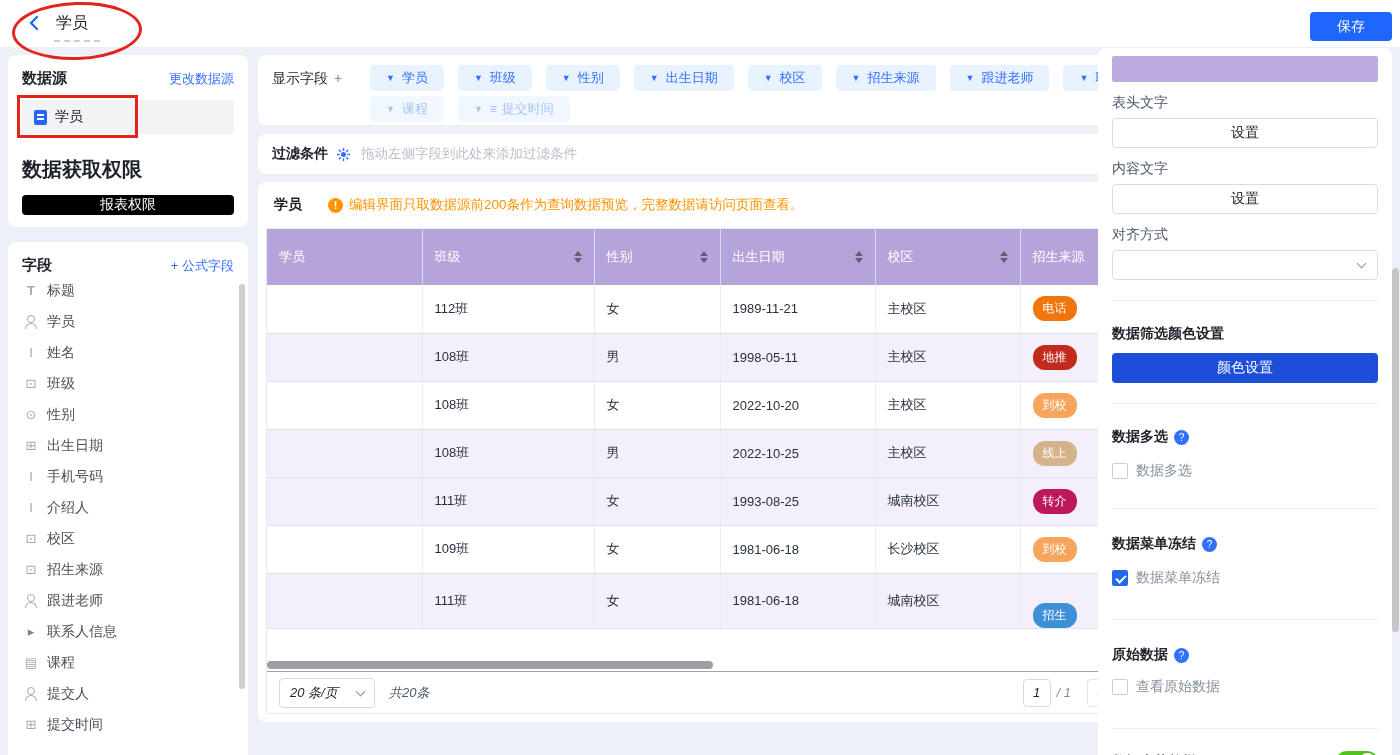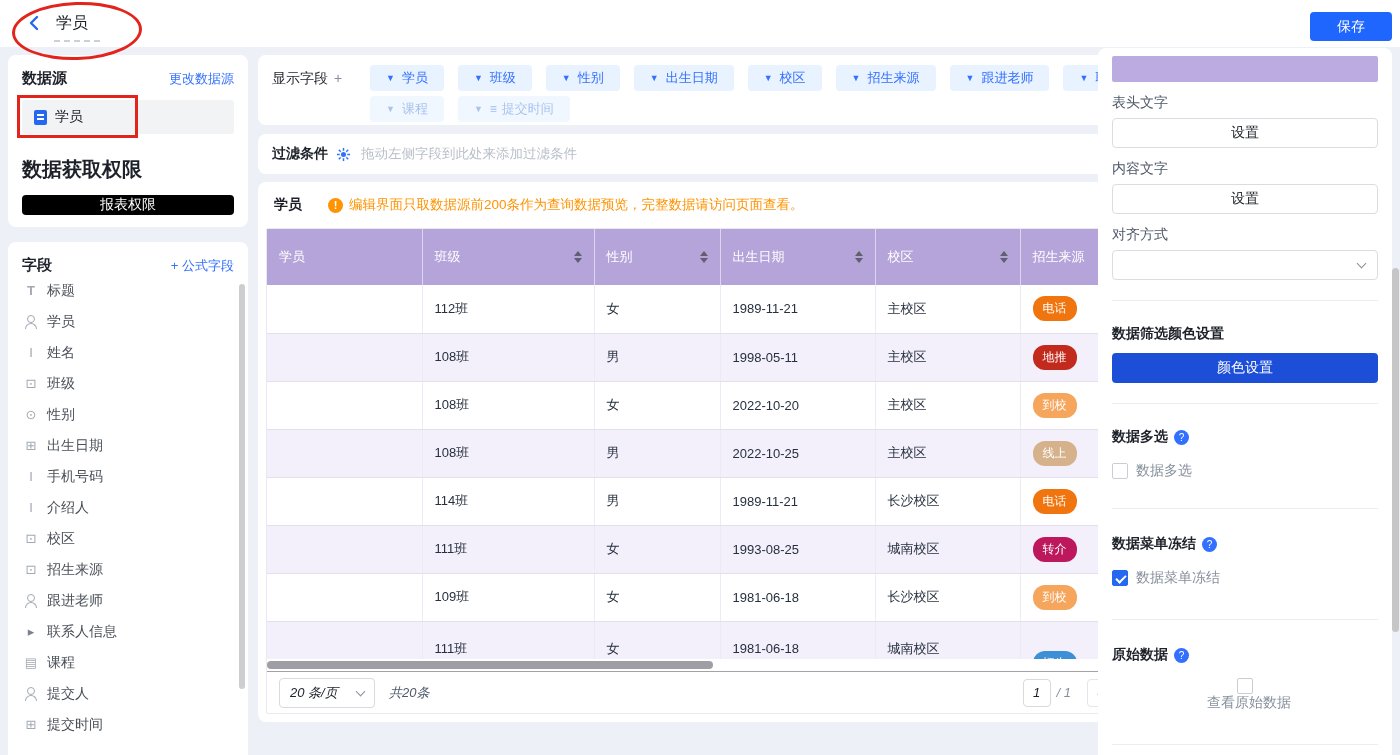--- a/index.html
+++ b/index.html
@@ -384,28 +384,20 @@
                   <td><span class="badge" style="background: rgb(246, 165, 92);">到校</span></td>
                 </tr>
                 <tr class="alt">
                   <td>&nbsp;</td>
                   <td>108班</td>
                   <td>男</td>
                   <td>2022-10-25</td>
                   <td>主校区</td>
                   <td><span class="badge" style="background: rgb(213, 178, 140);">线上</span></td>
                 </tr>
-                <tr>
-                  <td>&nbsp;</td>
-                  <td>114班</td>
-                  <td>男</td>
-                  <td>1989-11-21</td>
-                  <td>长沙校区</td>
-                  <td><span class="badge" style="background: rgb(240, 117, 15);">电话</span></td>
-                </tr>
                 <tr class="alt">
                   <td>&nbsp;</td>
                   <td>111班</td>
                   <td>女</td>
                   <td>1993-08-25</td>
                   <td>城南校区</td>
                   <td><span class="badge" style="background: #be185d;">转介</span></td>
                 </tr>
                 <tr>
                   <td>&nbsp;</td>
@@ -482,21 +474,21 @@
     <div class="cb-row">
       <span class="checkbox checked"></span>
       <span class="cb-label">数据菜单冻结</span>
     </div>
     <hr class="divider" style="margin-top:32px;">
 
     <div class="r-title" style="margin-top:26px;">
       <span>原始数据</span>
         <span class="help-icon"></span>
     </div>
-    <div class="cb-row" style="margin-top:14px;flex-direction:column;">
+    <div class="cb-row" style="margin-top:14px;">
       <span class="checkbox"></span>
       <span class="cb-label">查看原始数据</span>
     </div>
     <hr class="divider" style="margin-top:32px;">
 
     <div class="toggle-row">
       <span class="t-title">数据表菜单栏</span>
       <span class="toggle on">
         <span class="t-lab">开</span>
         <span class="knob"></span>

